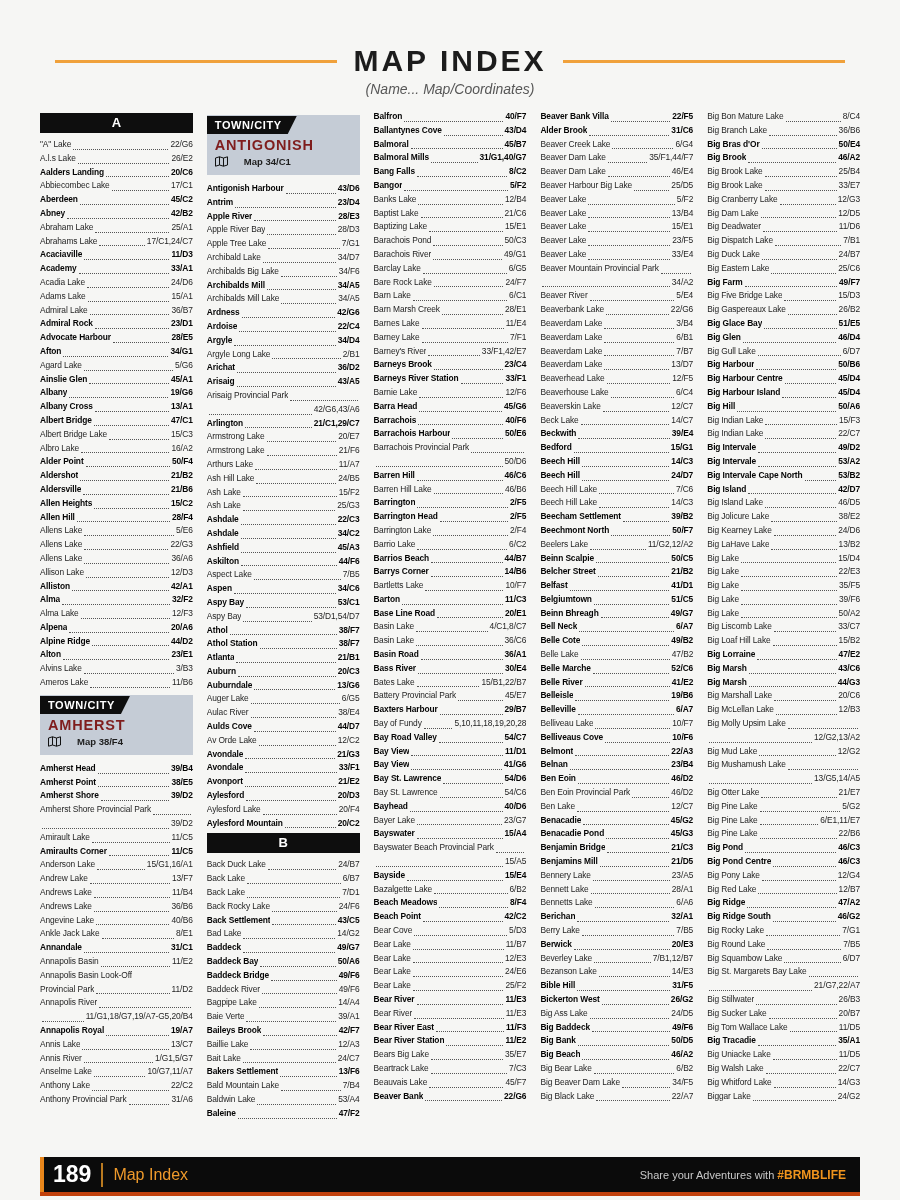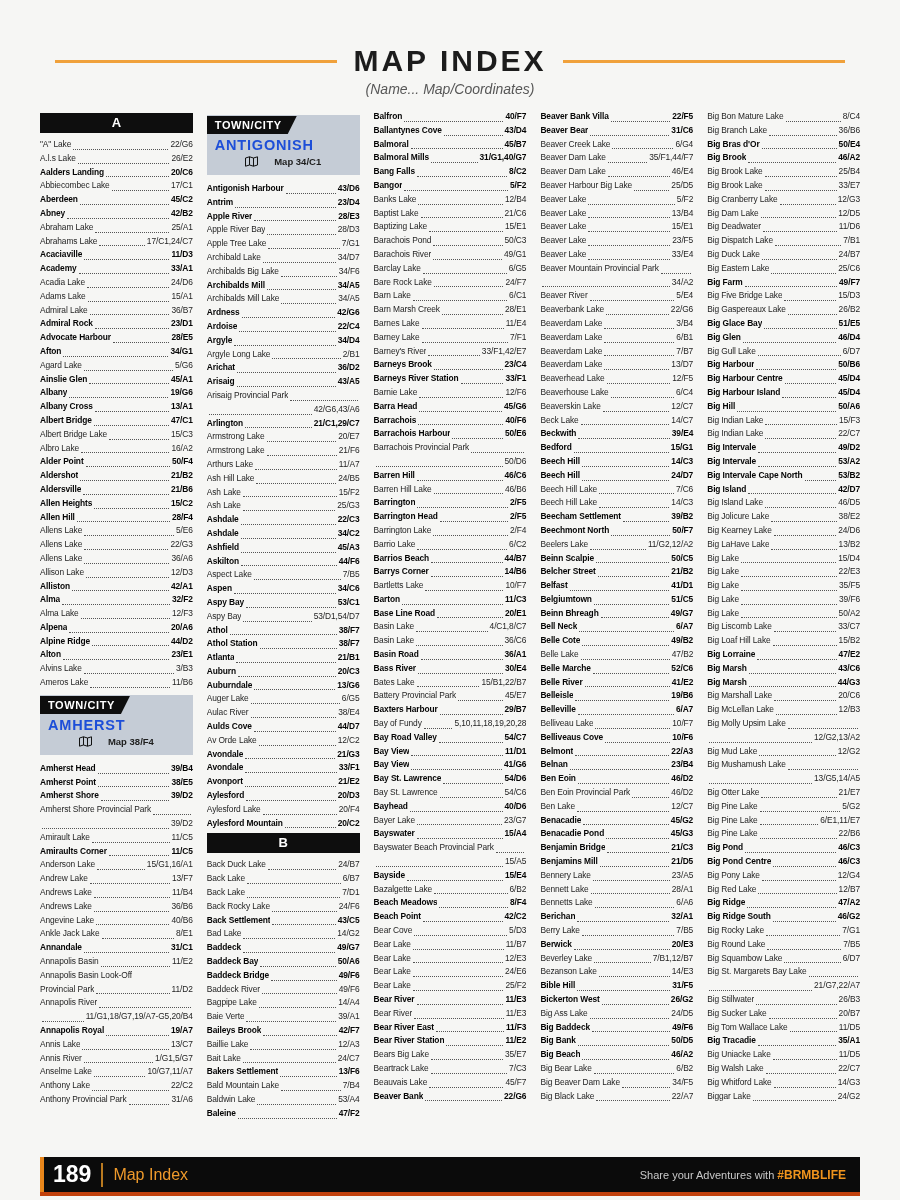--- a/index.html
+++ b/index.html
@@ -39,22 +39,22 @@
     margin:3px 0 5px;
   }
 
   .town { background:#C5CCD6; margin:5px 0 7px; padding-bottom:8px; }
   .town .tag {
     display:inline-block; background:#0e0e0e; color:#fff;
     font-weight:bold; font-size:11px; letter-spacing:0.6px;
     padding:3px 15px 3px 8px;
     clip-path:polygon(0 0,100% 0,calc(100% - 9px) 100%,0 100%);
   }
-  .town .tname { font-weight:bold; font-size:14.5px; letter-spacing:0.8px; color:#1d4ed8; padding:3px 8px 0; }
-  .town .tmap { display:flex; align-items:center; gap:16px; font-size:9.5px; font-weight:bold; color:#1d1d1d; padding:3px 8px 0;justify-content:center; }
+  .town .tname { font-weight:bold; font-size:14.5px; letter-spacing:0.8px; color:#7f1d1d; padding:3px 8px 0; }
+  .town .tmap { display:flex; align-items:center; gap:16px; font-size:9.5px; font-weight:bold; color:#1d1d1d; padding:3px 8px 0; }
 
   .footer {
     position:absolute; left:40px; right:40px; bottom:4px; height:35px;
     background:#0b0b0b; display:flex; align-items:center;
     border-bottom:4px solid #c2410c;
   }
   .footer .stripe { width:4px; height:100%; background:#E8861B; }
   .footer .pageno { color:#ffffff; font-weight:bold; font-size:23px; margin-left:9px; }
   .footer .divider { width:2px; height:24px; background:#B97A20; margin:0 10px; }
   .footer .section { color:#EF9A2B; font-size:16px; }
@@ -1109,21 +1109,21 @@
         <span class="pg">22/G6</span>
       </div>
     </div>
     <div class="col">
       <div class="entry bold">
         <span class="nm">Beaver Bank Villa</span>
         <span class="leader"></span>
         <span class="pg">22/F5</span>
       </div>
       <div class="entry bold">
-        <span class="nm">Beaver Bear</span>
+        <span class="nm">Alder Brook</span>
         <span class="leader"></span>
         <span class="pg">31/C6</span>
       </div>
       <div class="entry">
         <span class="nm">Beaver Creek Lake</span>
         <span class="leader"></span>
         <span class="pg">6/G4</span>
       </div>
       <div class="entry">
         <span class="nm">Beaver Dam Lake</span>

